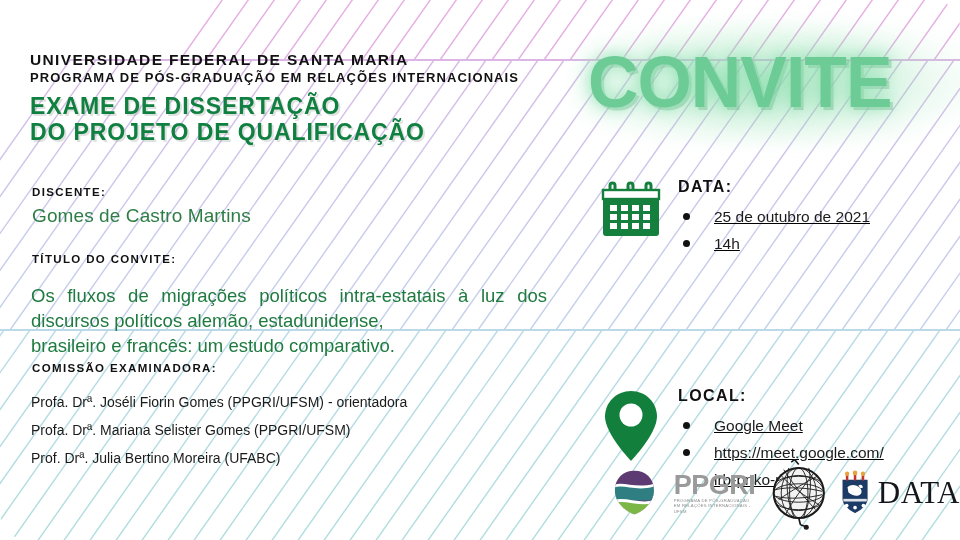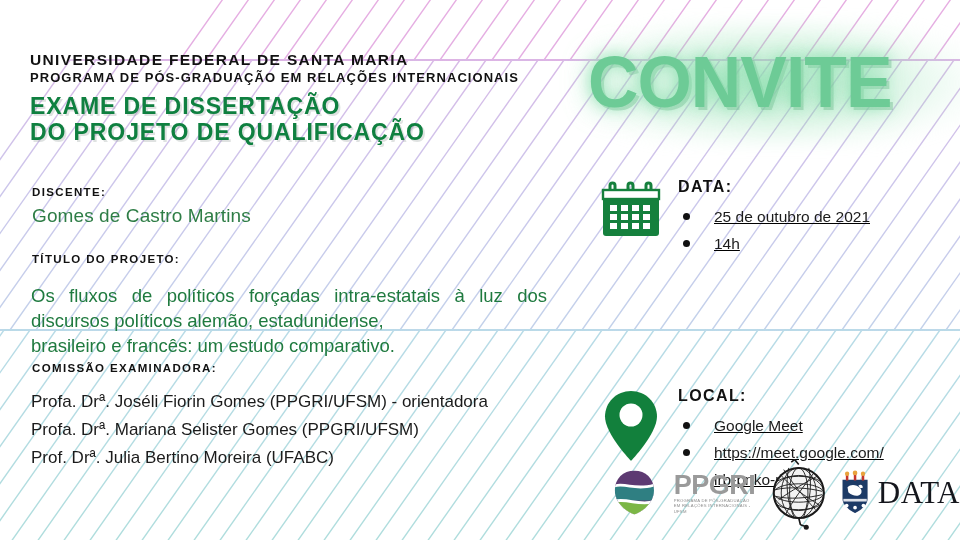--- a/index.html
+++ b/index.html
@@ -11,20 +11,21 @@
   body {
     font-family: "Liberation Sans", sans-serif;
   }
 
   #poster {
     position: relative;
     width: 960px;
     height: 540px;
     overflow: hidden;
     background: #ffffff;
+    border-radius: 27px;
   }
 
   
   #bg-pattern {
     position: absolute;
     inset: 0;
     z-index: 0;
     pointer-events: none;
   }
 
@@ -136,21 +137,21 @@
   #project-title .lastline { display: block; text-align: left; }
 
   #comissao-label { left: 32px; top: 362px; }
 
   #comissao-list {
     left: 31px;
     top: 388px;
     width: 520px;
   }
   .examiner {
-    font-size: 17px;
+    font-size: 14px;
     line-height: 28px;
     color: #1b1b1b;
     white-space: nowrap;
   }
 
   
   #data-block { left: 600px; top: 178px; width: 350px; }
   #local-block { left: 600px; top: 308px; width: 350px; }
 
   .info-row { position: relative; }
@@ -306,23 +307,23 @@
       <span class="t1">EXAME DE DISSERTAÇÃO</span>
       <span class="t2">DO PROJETO DE QUALIFICAÇÃO</span>
     </div>
   </div>
 
   <div id="convite" class="layer">CONVITE</div>
 
   <div id="discente-label" class="layer small-label">DISCENTE:</div>
   <div id="discente-name" class="layer">Gomes de Castro Martins</div>
 
-  <div id="titulo-label" class="layer small-label">TÍTULO DO PROJETO:</div>
+  <div id="titulo-label" class="layer small-label">TÍTULO DO CONVITE:</div>
   <div id="project-title" class="layer">
-    <span>Os fluxos de políticos forçadas intra-estatais à luz</span>
+    <span>Os fluxos de migrações políticos intra-estatais à luz</span>
     <span>dos discursos políticos alemão, estadunidense,</span>
     <span class="lastline">brasileiro e francês: um estudo comparativo.</span>
   </div>
 
   <div id="comissao-label" class="layer small-label">COMISSÃO EXAMINADORA:</div>
   <div id="comissao-list" class="layer">
     <div class="examiner">Profa. Drª. Joséli Fiorin Gomes (PPGRI/UFSM) - orientadora</div>
     <div class="examiner">Profa. Drª. Mariana Selister Gomes (PPGRI/UFSM)</div>
     <div class="examiner">Prof. Drª.  Julia Bertino Moreira (UFABC)</div>
   </div>

